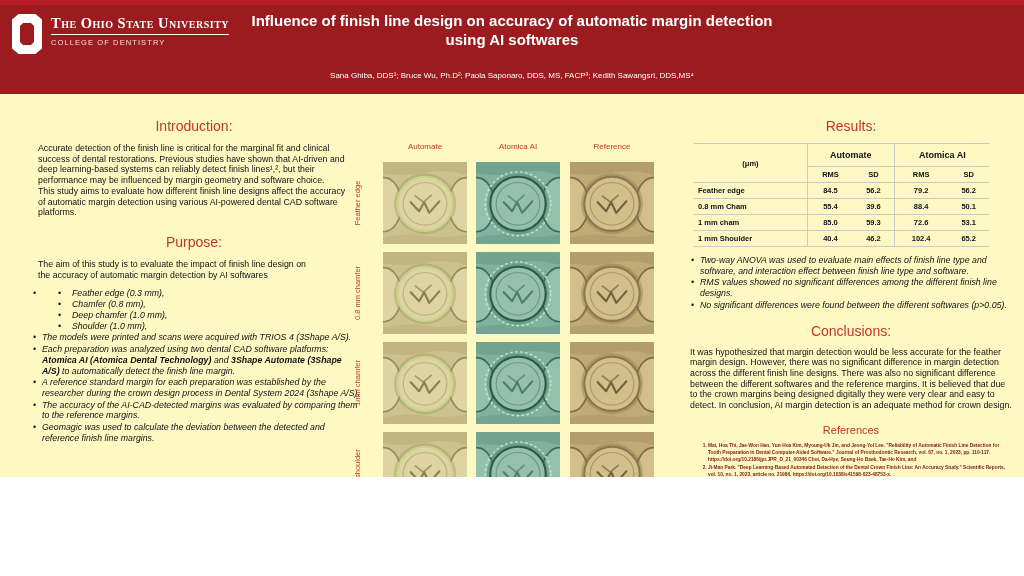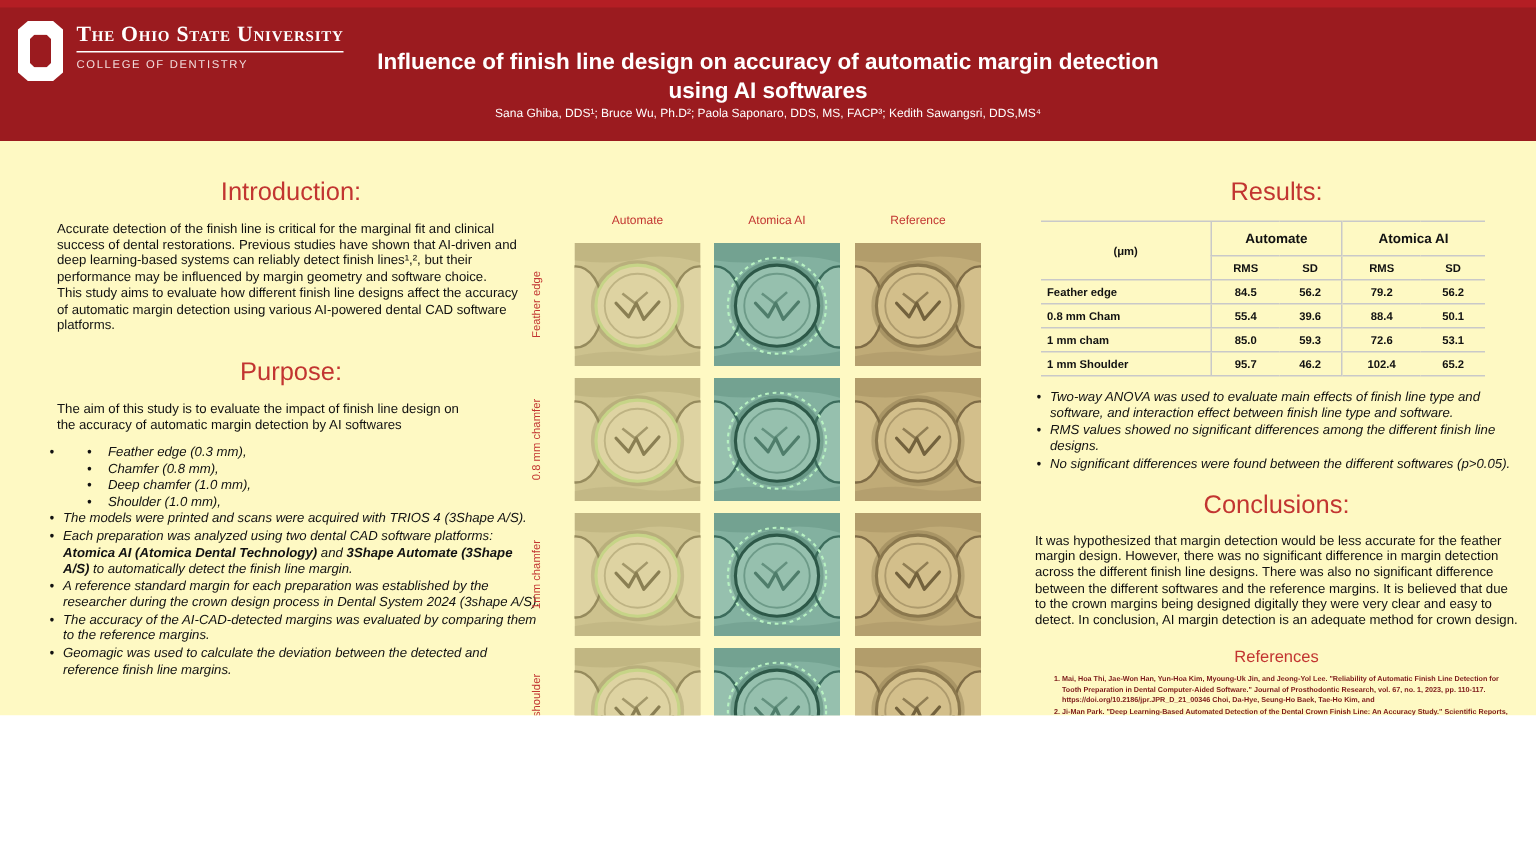--- a/index.html
+++ b/index.html
@@ -12,26 +12,26 @@
   .logo-wrap{position:absolute;left:12px;top:9px;display:flex;align-items:flex-start;}
   .block-o{position:relative;width:30px;height:40px;background:#fff;
            clip-path:polygon(22% 0,78% 0,100% 14%,100% 86%,78% 100%,22% 100%,0 86%,0 14%);}
   .block-o-hole{position:absolute;left:8px;top:9px;right:8px;bottom:9px;background:#9b1b1f;
            clip-path:polygon(22% 0,78% 0,100% 14%,100% 86%,78% 100%,22% 100%,0 86%,0 14%);}
   .wordmark{margin-left:9px;color:#fff;}
   .univ-name{font-family:"Liberation Serif",serif;font-variant:small-caps;font-weight:700;
              font-size:14.5px;letter-spacing:.5px;border-bottom:1px solid #fff;padding-bottom:2px;
              display:inline-block;white-space:nowrap;}
   .college{font-size:7.5px;letter-spacing:1.1px;margin-top:3px;color:#f2dede;}
-  .title{position:absolute;left:0;right:0;top:28px;text-align:center;color:#fff;
+  .title{position:absolute;left:0;right:0;top:7px;text-align:center;color:#fff;
          font-weight:700;font-size:15px;line-height:1.25;}
   .authors{position:absolute;left:0;right:0;top:66px;text-align:center;color:#fff;font-size:8px;}
 
   
-  .sec-h{color:#c23531;font-size:17px;text-align:center;}
+  .sec-h{color:#c23531;font-size:14px;text-align:center;}
 
   
   .left-col{position:absolute;left:28px;top:118px;width:332px;}
   .body-txt{font-size:8.8px;line-height:1.22;white-space:pre-line;}
   .intro-body{margin:9px 6px 0 10px;}
   .purpose-h{margin-top:16px;}
   .purpose-body{margin:9px 48px 0 10px;}
   .meth-h{margin-top:14px;}
   ul.bullets{margin:8px 0 0 0;padding-left:14px;list-style:none;font-size:8.8px;line-height:1.22;}
   ul.bullets>li{position:relative;margin-bottom:1px;font-style:italic;}
@@ -240,21 +240,21 @@
       </tr>
       <tr>
         <td class="lbl">1 mm cham</td>
         <td class="vline">85.0</td>
         <td>59.3</td>
         <td class="vline">72.6</td>
         <td>53.1</td>
       </tr>
       <tr>
         <td class="lbl">1 mm Shoulder</td>
-        <td class="vline">95.7</td>
+        <td class="vline">40.4</td>
         <td>46.2</td>
         <td class="vline">102.4</td>
         <td>65.2</td>
       </tr>
     </tbody>
       </table>
 
     <ul class="bullets res-bullets">
       <li>Two-way ANOVA was used to evaluate main effects of finish line type and software, and interaction effect between finish line type and software.</li>
       <li>RMS values showed no significant differences among the different finish line designs.</li>

